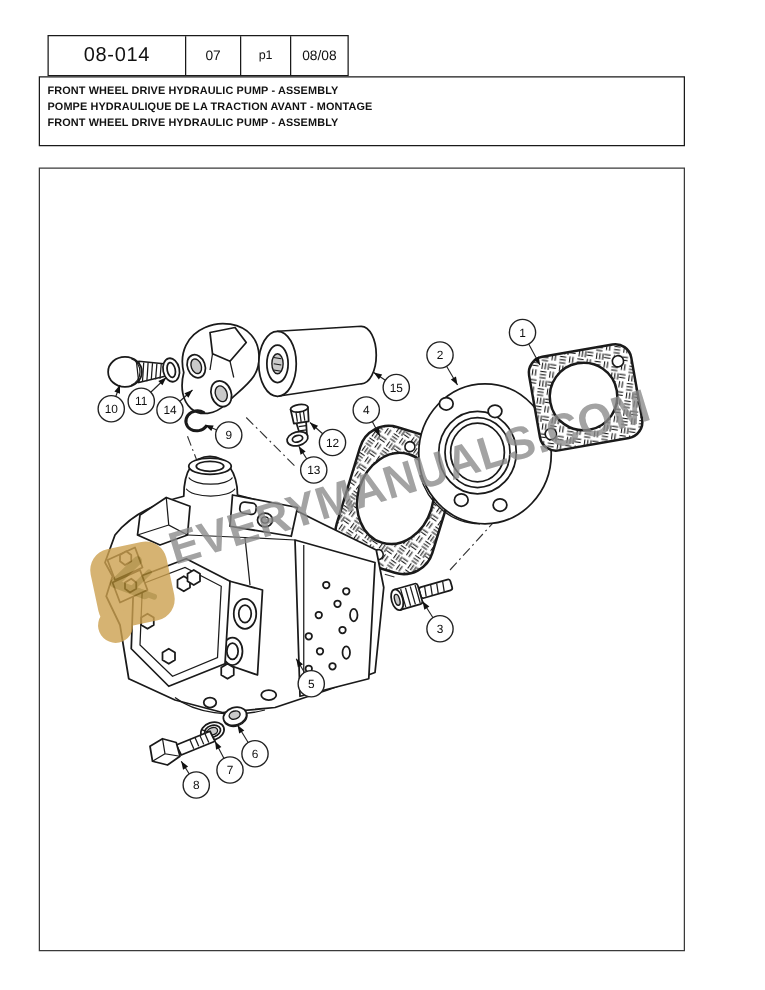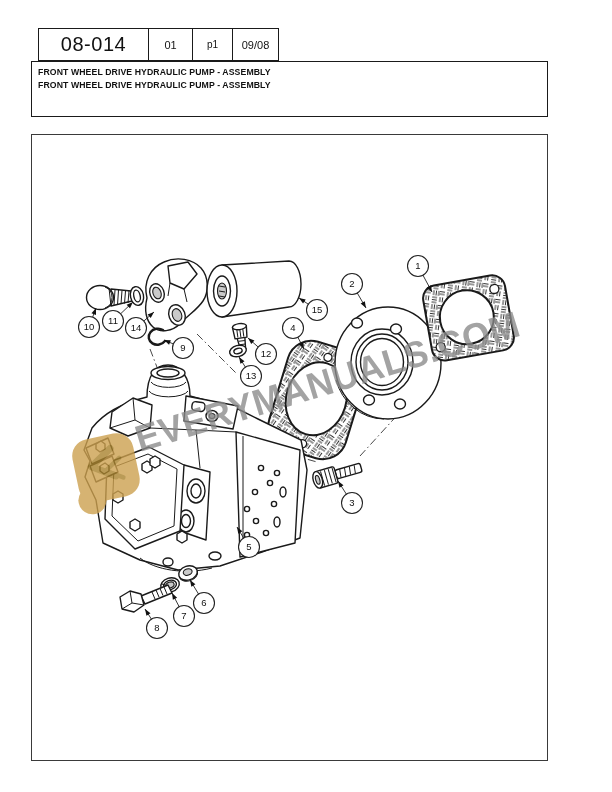--- a/index.html
+++ b/index.html
@@ -14,21 +14,21 @@
   .header-table {
     position:absolute; left:38px; top:28px; height:33px;
     display:flex; background:#fff;
     border:1.4px solid #1a1a1a; box-sizing:border-box;
   }
   .htcell {
     display:flex; align-items:center; justify-content:center;
     border-right:1.4px solid #1a1a1a; box-sizing:border-box; height:100%;
   }
   .htcell:last-child { border-right:none; }
-  .cell-code  { width:110px; font-size:20px; letter-spacing:0.5px; }
+  .cell-code  { width:110px; font-size:16px; letter-spacing:0.5px; }
   .cell-rev   { width:44px;  font-size:11px; }
   .cell-page  { width:40px;  font-size:10px; }
   .cell-date  { width:45px;  font-size:11px; }
 
   
   .title-box {
     position:absolute; left:31px; top:61px; width:517px; height:56px;
     border:1.4px solid #1a1a1a; box-sizing:border-box;
     padding:4px 4px 0 6px; background:#fff;
   }
@@ -60,32 +60,33 @@
 </head>
 <body>
 
 <div class="page">
 
   <div class="header-table">
     <div class="htcell cell-code">
       <span>08-014</span>
     </div>
     <div class="htcell cell-rev">
-      <span>01</span>
+      <span>07</span>
     </div>
     <div class="htcell cell-page">
       <span>p1</span>
     </div>
     <div class="htcell cell-date">
-      <span>09/08</span>
+      <span>08/08</span>
     </div>
   </div>
 
   <div class="title-box">
     <div class="title-line">FRONT WHEEL DRIVE HYDRAULIC PUMP - ASSEMBLY</div>
+    <div class="title-line">POMPE HYDRAULIQUE DE LA TRACTION AVANT - MONTAGE</div>
     <div class="title-line">FRONT WHEEL DRIVE HYDRAULIC PUMP - ASSEMBLY</div>
   </div>
 
   <div class="diagram-box"></div>
 
   <svg class="diagram" viewBox="0 0 612 792">
     <defs>
       <pattern id="weave" width="14" height="14" patternUnits="userSpaceOnUse" patternTransform="rotate(18)">
         <rect width="14" height="14" fill="#ffffff"></rect>
         <g stroke="#1a1a1a" stroke-width="0.9">

